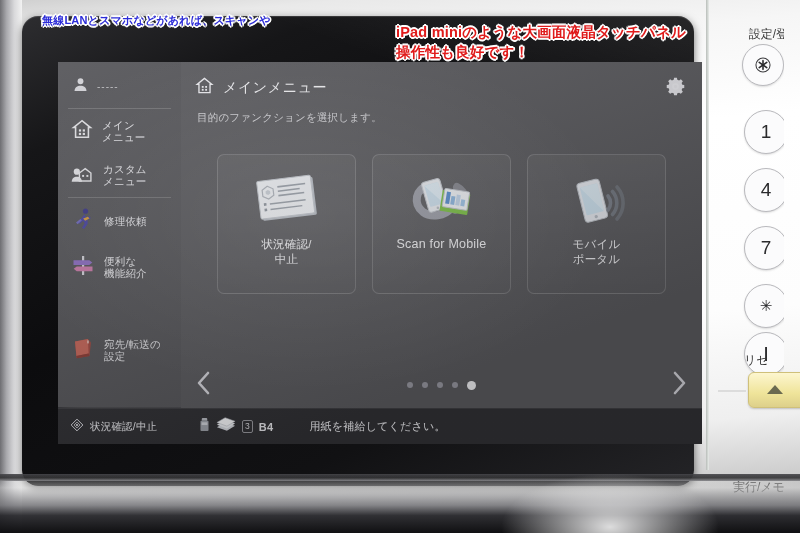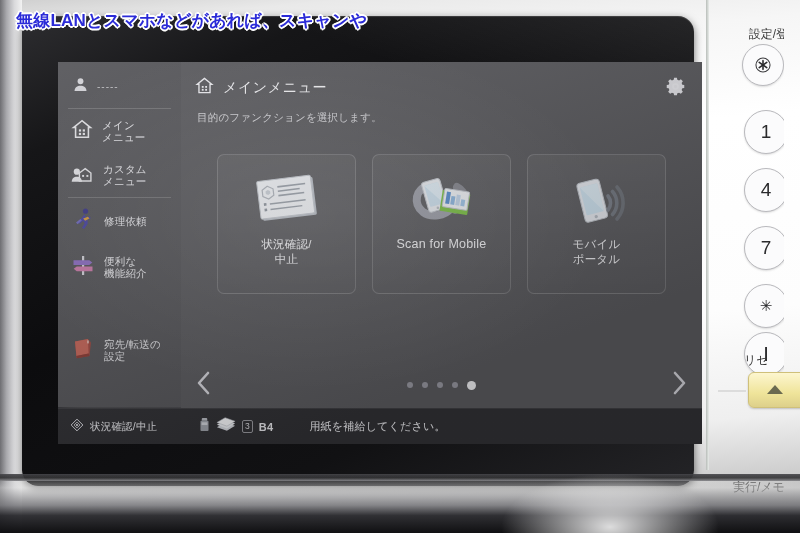--- a/index.html
+++ b/index.html
@@ -67,21 +67,21 @@
              display:flex;align-items:center;gap:0;border-top:1px solid rgba(255,255,255,.07);}
   .sb-left{display:flex;align-items:center;gap:6px;width:123px;padding-left:12px;box-sizing:border-box;}
   .sb-text{color:#e6e6ea;font-size:10.5px;letter-spacing:.2px;}
   .sb-mid{display:flex;align-items:center;gap:6px;padding-left:18px;}
   .sb-num{color:#dcdce0;font-size:8.5px;border:1px solid #9a9aa0;border-radius:2px;padding:0 2px;line-height:11px;}
   .sb-size{color:#e8e8ec;font-size:11px;font-weight:bold;letter-spacing:.3px;}
   .sb-msg{color:#f0f0f4;font-size:11px;padding-left:36px;letter-spacing:.2px;}
 
   
   .anno{position:absolute;font-weight:bold;white-space:nowrap;line-height:21px;letter-spacing:.2px;}
-  .anno-blue{left:16px;top:10px;color:#2b2bd8;font-size:17px;
+  .anno-blue{left:42px;top:10px;color:#2b2bd8;font-size:11px;
       text-shadow:-1.4px -1.4px 0 #fff,1.4px -1.4px 0 #fff,-1.4px 1.4px 0 #fff,1.4px 1.4px 0 #fff,
                   0 -1.6px 0 #fff,0 1.6px 0 #fff,-1.6px 0 0 #fff,1.6px 0 0 #fff;}
   .anno-red{left:396px;top:22px;color:#e01b1b;font-size:14.5px;line-height:20px;
       text-shadow:-1.4px -1.4px 0 #fff,1.4px -1.4px 0 #fff,-1.4px 1.4px 0 #fff,1.4px 1.4px 0 #fff,
                   0 -1.6px 0 #fff,0 1.6px 0 #fff,-1.6px 0 0 #fff,1.6px 0 0 #fff;}
 
   
   .ctrl{position:absolute;left:706px;top:0;width:78px;height:533px;overflow:hidden;}
   .ctrl-label{position:absolute;right:-4px;top:26px;color:#3a3a3a;font-size:12px;white-space:nowrap;}
   .key{position:absolute;border:1.6px solid #b9b9bd;border-radius:50%;background:#fbfbfc;
@@ -380,17 +380,20 @@
   <div class="reset-label">リセ</div>
   <div class="ctrl-divline"></div>
   <div class="yellow-key">
     <div class="yellow-arrow"></div>
   </div>
   <div class="exec-label">実行/メモ</div>
 
   <div class="anno anno-blue">
     <span>無線LANとスマホなどがあれば、スキャンや</span><br>
   </div>
+  <div class="anno anno-red">
+    <span>iPad miniのような大画面液晶タッチパネル</span><br><span>操作性も良好です！</span>
+  </div>
 
   <div class="body-bottom-line"></div>
   <div class="body-bottom-shadow"></div>
   <div class="body-glow"></div>
 </div>
 
 </body></html>

